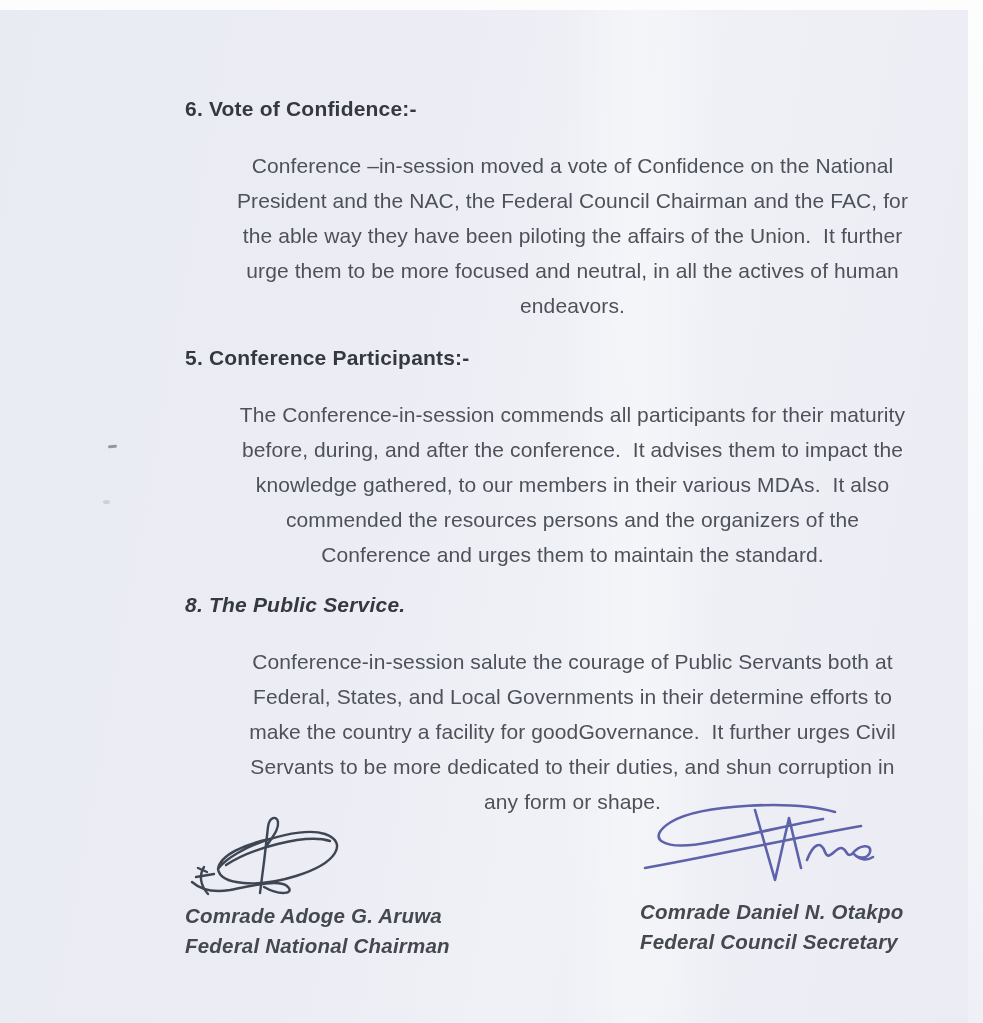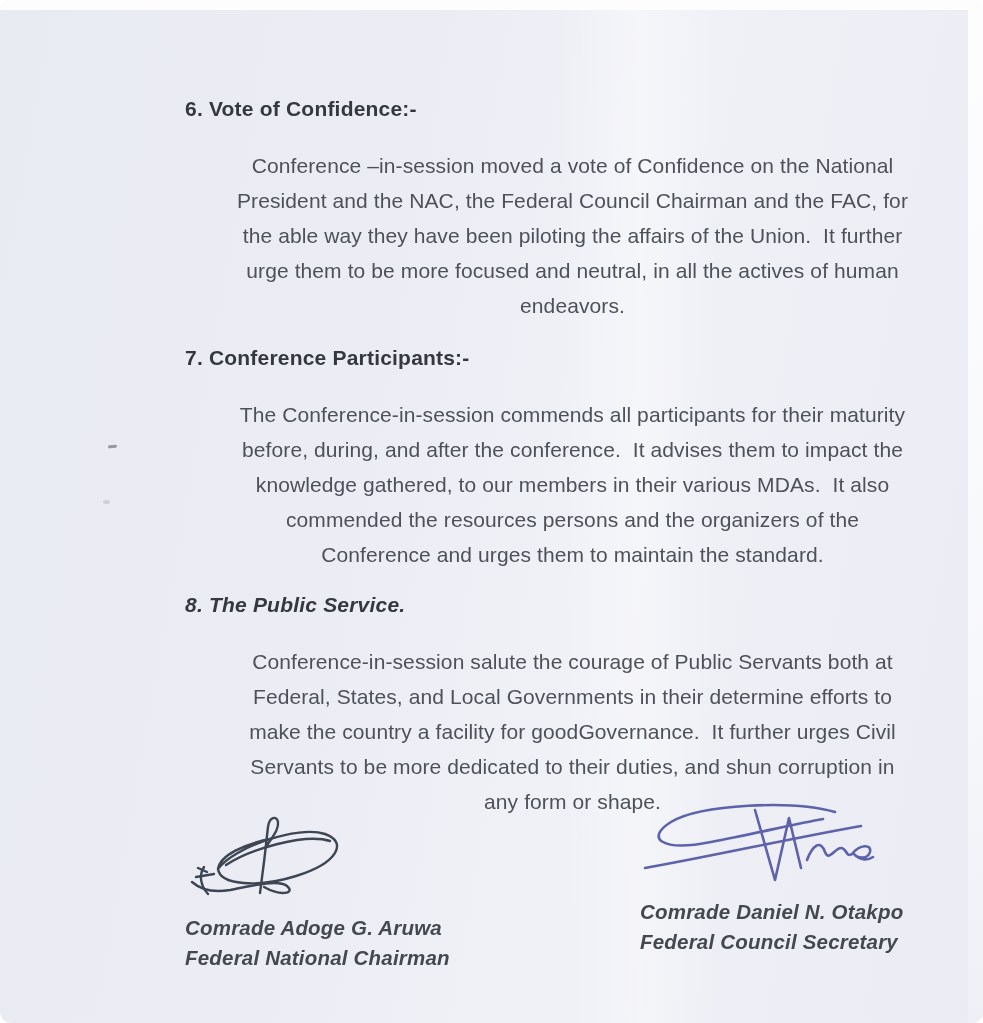--- a/index.html
+++ b/index.html
@@ -4,21 +4,20 @@
 <style>
   * { box-sizing: border-box; }
   html, body { margin: 0; padding: 0; background: #ffffff; }
   .page {
     position: relative;
     width: 983px;
     height: 1023px;
     overflow: hidden;
     background: linear-gradient(100deg, #e9ebf2 0%, #ecedf4 38%, #f0f1f7 58%, #ebecf3 100%);
     font-family: "Liberation Sans", sans-serif;
-    border-radius: 11px;
   }
   .strip-top {
     position: absolute; top: 0; left: 0; right: 0; height: 10px;
     background: #fdfdfe;
   }
   .strip-right {
     position: absolute; top: 0; right: 0; width: 15px; height: 100%;
     background: linear-gradient(180deg, #fdfdfe 0%, #f7f8fb 65%, #eff0f6 100%);
   }
   .sheen {
@@ -58,21 +57,21 @@
   }
   .sig-block { position: absolute; top: 0; }
   .sig-left  { left: 0; }
   .sig-right { left: 455px; }
   .sig-left  .sig-art { margin: 12px 0 0 5px; display: block; }
   .sig-right .sig-art { margin: 1px 0 0 3px; display: block; }
   .sig-name {
     font-size: 20.5px; font-weight: bold; font-style: italic;
     line-height: 30px; color: #44484f; letter-spacing: 0.2px;
   }
-  .sig-left  .sig-name-block { margin-top: 14px; }
+  .sig-left  .sig-name-block { margin-top: 2px; }
   .sig-right .sig-name-block { margin-top: 9px; }
 </style>
 </head>
 <body>
 
 <div class="page">
   <div class="sheen"></div>
   <div class="strip-top"></div>
   <div class="strip-right"></div>
   <div class="artifact-dash"></div>
@@ -83,21 +82,21 @@
     <section class="sec1">
       <h3 class="heading">6. Vote of Confidence:-</h3>
       <p class="para">Conference –in-session moved a vote of Confidence on the National
 President and the NAC, the Federal Council Chairman and the FAC, for
 the able way they have been piloting the affairs of the Union.  It further
 urge them to be more focused and neutral, in all the actives of human
 endeavors.</p>
     </section>
 
     <section class="sec2">
-      <h3 class="heading">7. Conference Participants:-</h3>
+      <h3 class="heading">5. Conference Participants:-</h3>
       <p class="para">The Conference-in-session commends all participants for their maturity
 before, during, and after the conference.  It advises them to impact the
 knowledge gathered, to our members in their various MDAs.  It also
 commended the resources persons and the organizers of the
 Conference and urges them to maintain the standard.</p>
     </section>
 
     <section class="sec3">
       <h3 class="heading">8. The Public Service.</h3>
       <p class="para">Conference-in-session salute the courage of Public Servants both at

